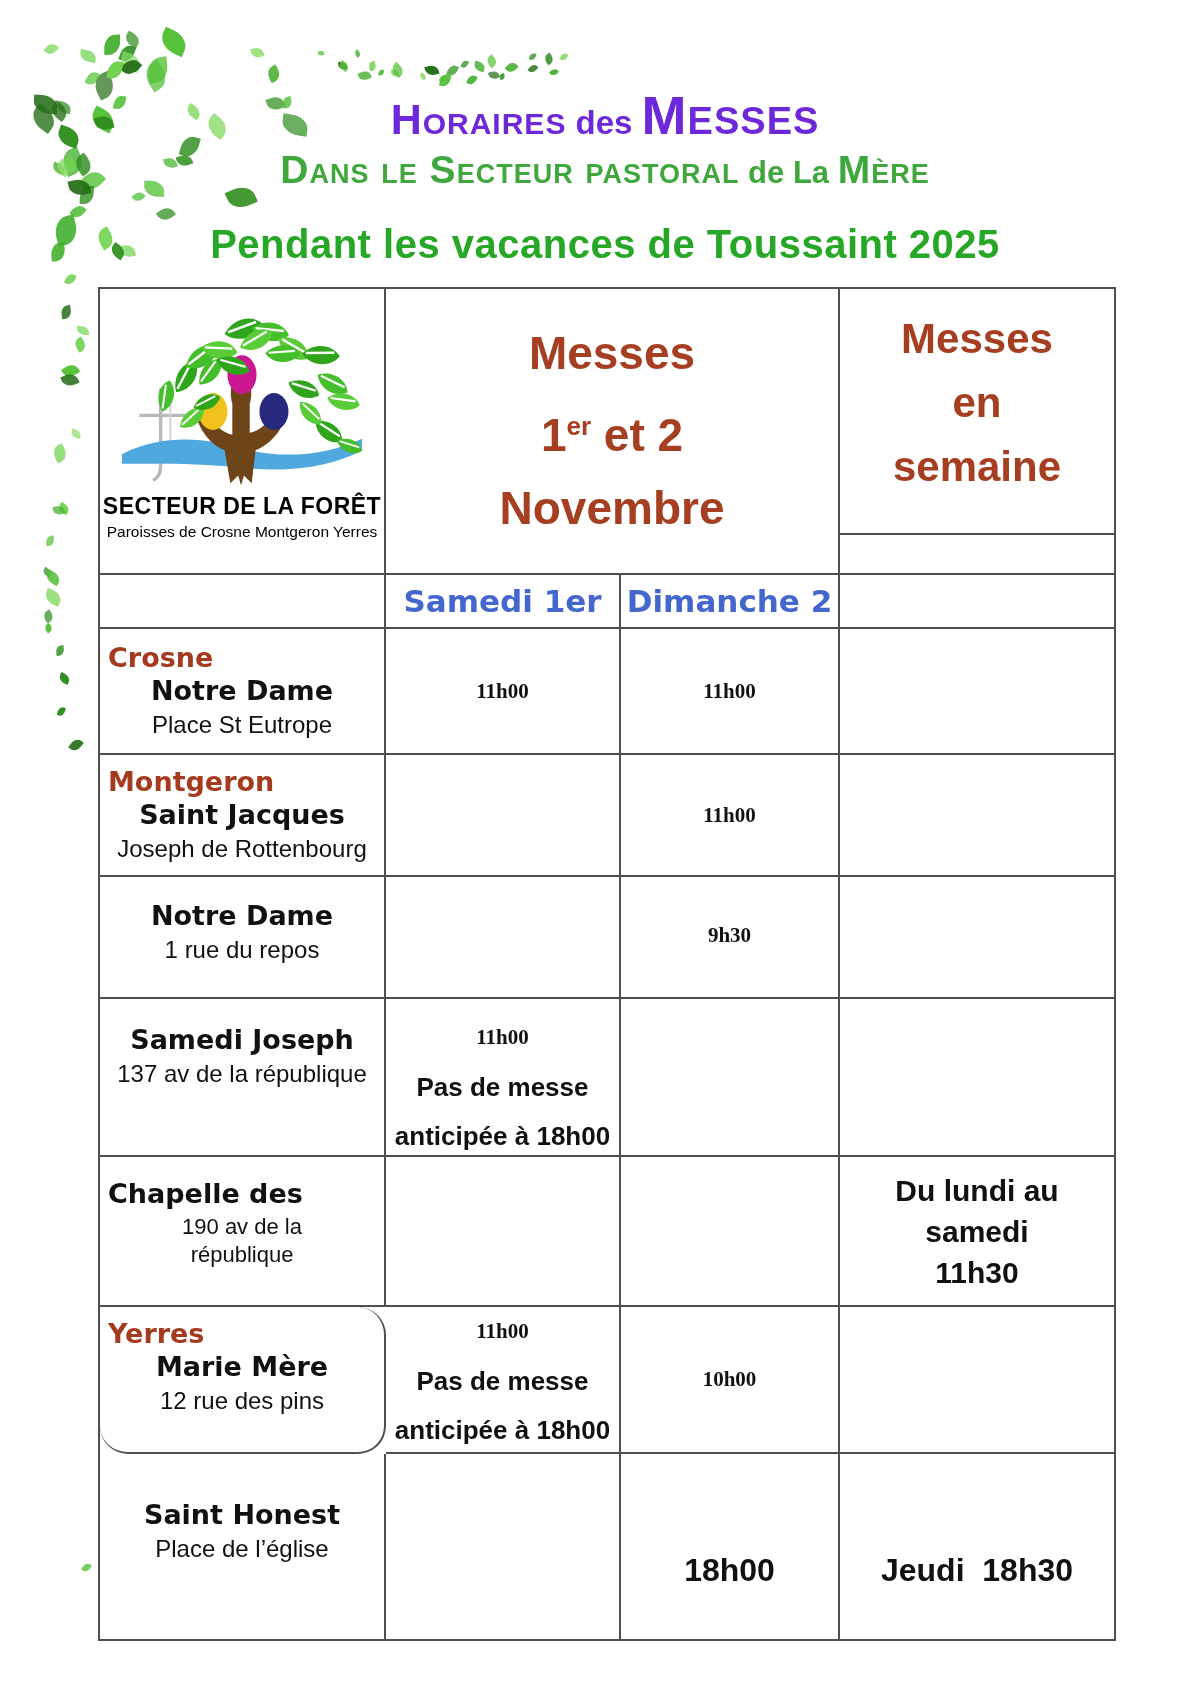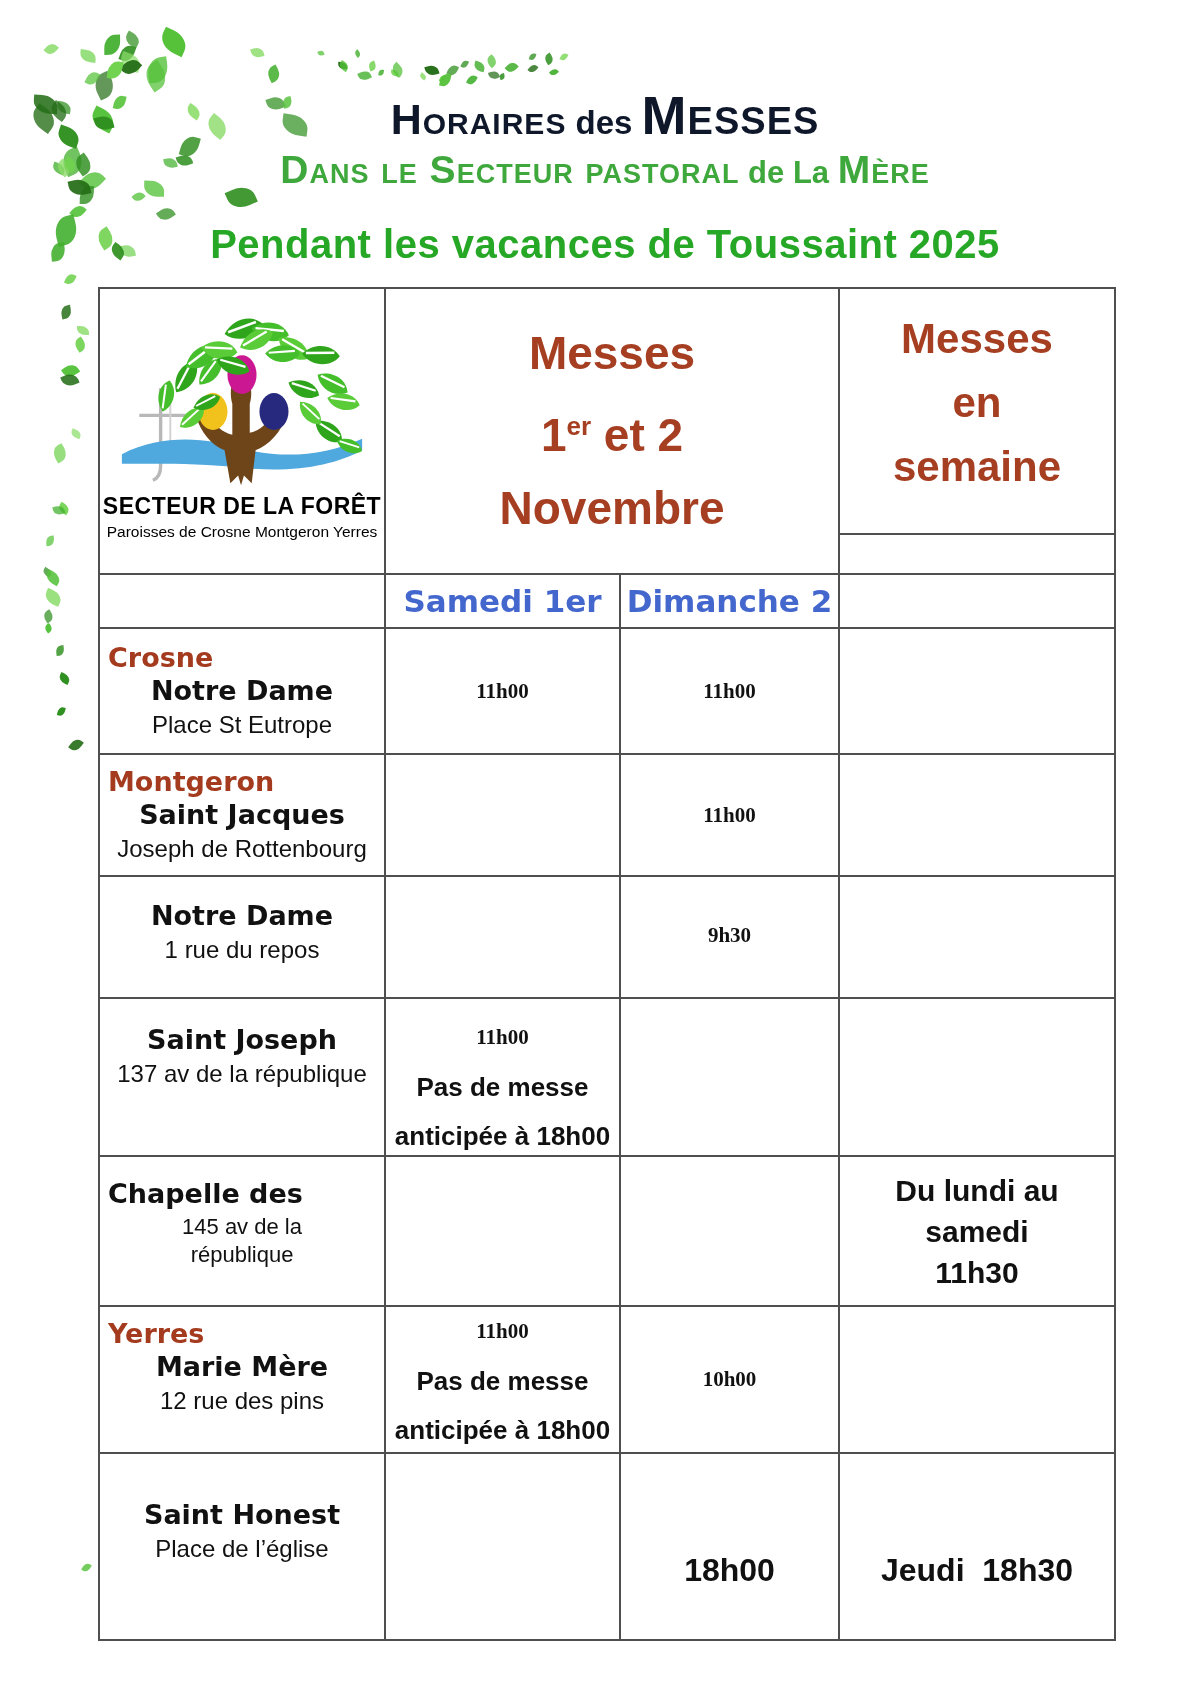--- a/index.html
+++ b/index.html
@@ -1,20 +1,20 @@
 <!DOCTYPE html>
 <html><head>
 <meta charset="utf-8">
 <style>
   html,body{margin:0;padding:0;background:#e8e8e8;}
   .page{position:relative;width:1200px;height:1696px;background:#ffffff;overflow:hidden;
         font-family:"Liberation Sans",sans-serif;margin:0 auto;}
   
   .title-band{position:absolute;left:98px;width:1014px;text-align:center;}
-  .t1{top:84px;font-weight:bold;color:#0f172a;}
+  .t1{top:84px;font-weight:bold;color:#6d28d9;}
   .t1 .sc{font-variant:small-caps;font-size:43px;letter-spacing:1px;}
   .t1 .sc-big{font-variant:small-caps;font-size:54px;letter-spacing:1px;}
   .t1 .lc{font-size:33px;}
   .t2{top:148px;font-weight:bold;color:#3FA83C;}
   .t2 .sc{font-variant:small-caps;font-size:39px;letter-spacing:1px;}
   .t2 .lc{font-size:31px;}
   .t3{top:222px;font-weight:bold;color:#26A826;font-size:40px;letter-spacing:.5px;}
   
   .ivy{position:absolute;left:0;top:0;width:100%;height:100%;pointer-events:none;}
   .leaf{position:absolute;border-radius:0 68% 0 68%;}
@@ -272,43 +272,43 @@
 
     <div class="cell loc" style="padding-top:22px;">
       <div class="church">Notre Dame</div>
       <div class="addr">1 rue du repos</div>
     </div>
     <div class="cell tcell time-main"></div>
     <div class="cell tcell time-main" style="justify-content:flex-start;padding-top:46px;">9h30</div>
     <div class="cell c4 tcell"></div>
 
     <div class="cell loc" style="padding-top:24px;">
-      <div class="church">Saint Joseph</div>
+      <div class="church">Samedi Joseph</div>
       <div class="addr">137 av de la république</div>
     </div>
     <div class="cell tcell stack">
       <div class="time-main">11h00</div>
       <div class="time-note">Pas de messe</div>
       <div class="time-note">anticipée à 18h00</div>
     </div>
     <div class="cell tcell time-main"></div>
     <div class="cell c4 tcell"></div>
 
     <div class="cell loc" style="padding-top:20px;">
       <div class="church ind1">Chapelle des</div>
-      <div class="addr pre" style="font-size:22px;line-height:28px;">145 av de la
+      <div class="addr pre" style="font-size:22px;line-height:28px;">190 av de la
 république</div>
     </div>
     <div class="cell tcell"></div>
     <div class="cell tcell"></div>
     <div class="cell c4 tcell week-multi pre">Du lundi au
 samedi
 11h30</div>
 
-    <div class="cell loc" style="">
+    <div class="cell loc" style="border-radius:28px;">
       <div class="city">Yerres</div>
       <div class="church">Marie Mère</div>
       <div class="addr">12 rue des pins</div>
     </div>
     <div class="cell tcell stack" style="padding-top:12px;">
       <div class="time-main">11h00</div>
       <div class="time-note">Pas de messe</div>
       <div class="time-note">anticipée à 18h00</div>
     </div>
     <div class="cell tcell time-main">10h00</div>

